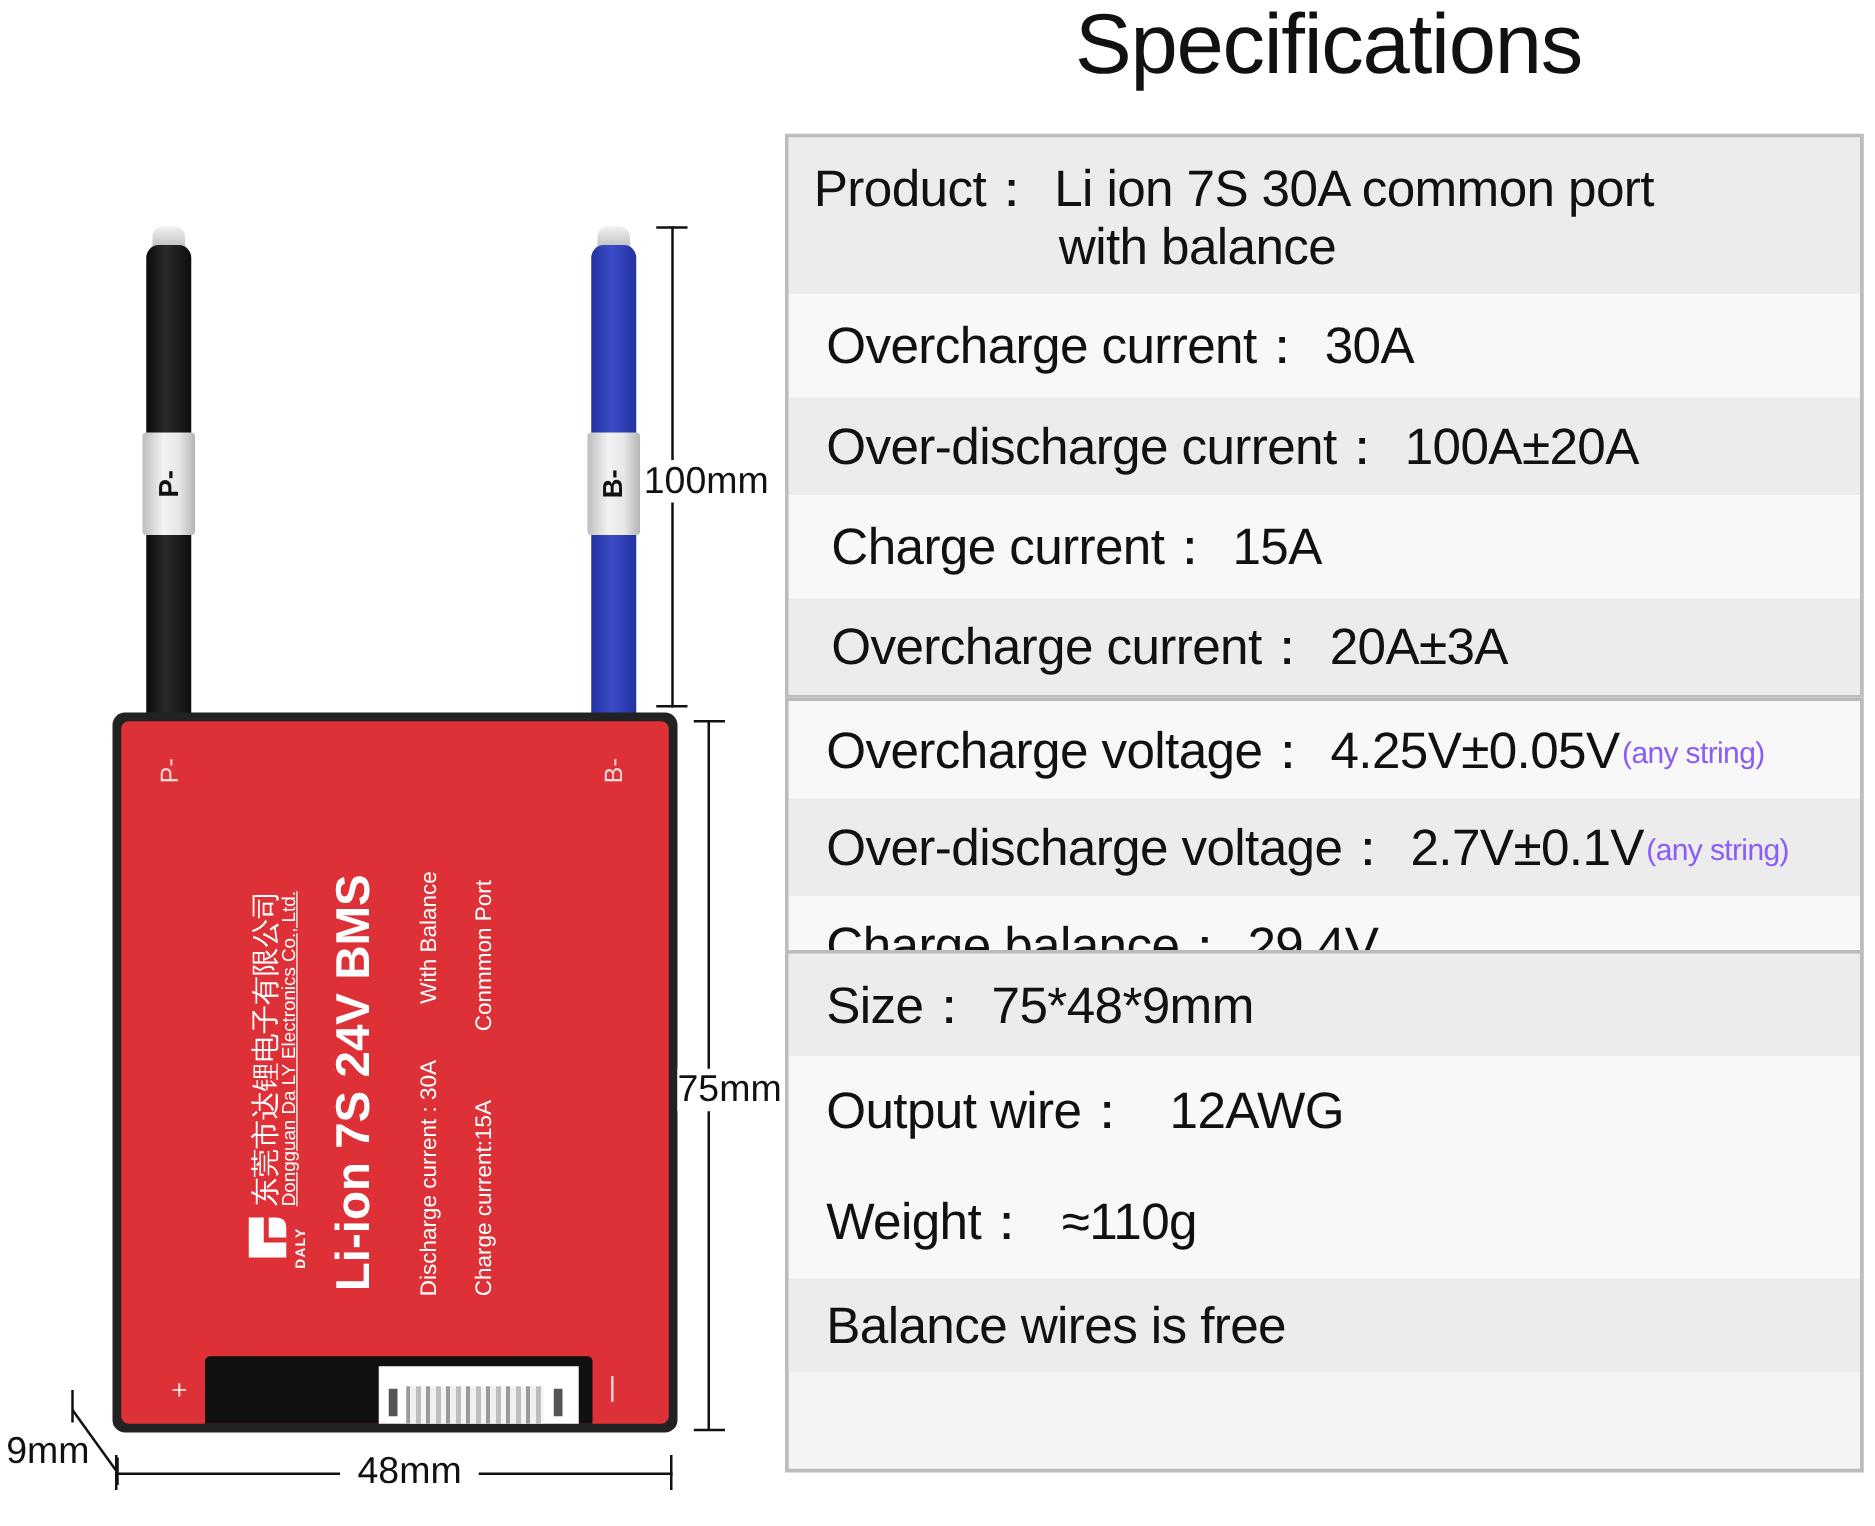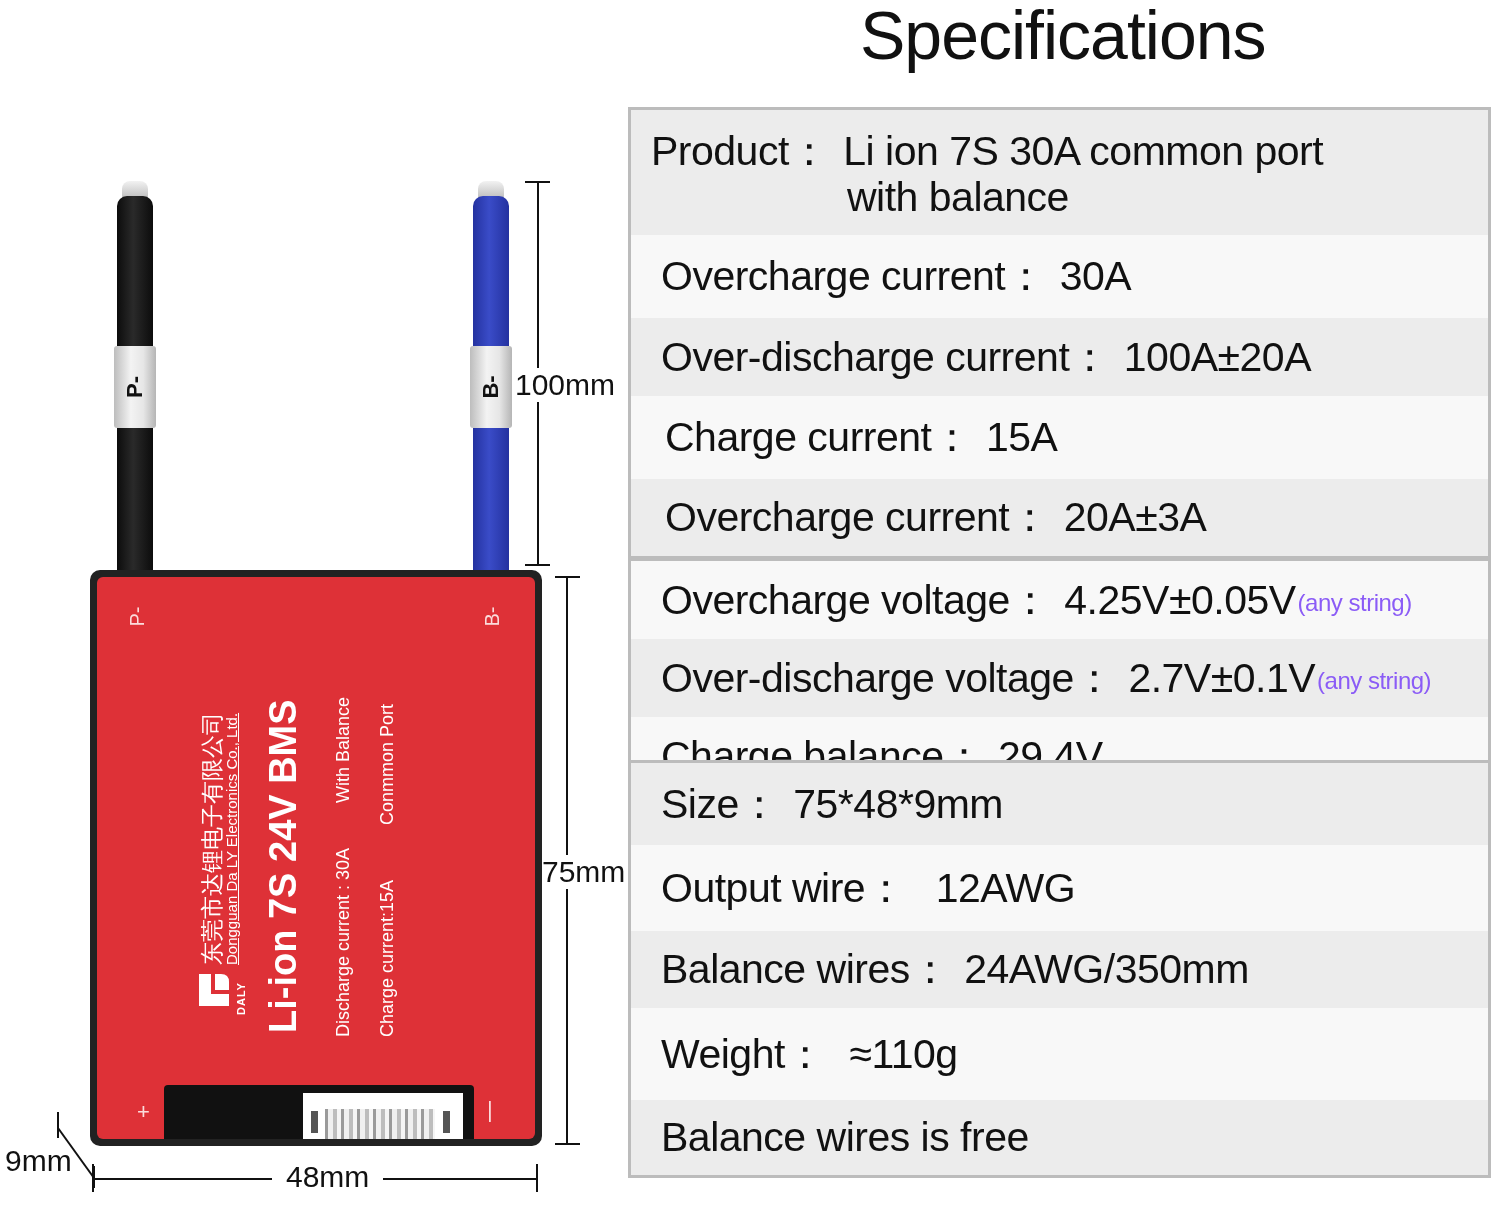--- a/index.html
+++ b/index.html
@@ -198,24 +198,20 @@
 
 <div class="spec-group" style="top:760px;height:418px;">
   <div class="spec-row odd" style="height:82px;">
     <span class="lbl">Size：</span>
       <span>75*48*9mm</span>
   </div>
   <div class="spec-row even" style="height:86px;">
     <span class="lbl" style="margin-right:30px;">Output wire：</span>
       <span>12AWG</span>
   </div>
-  <div class="spec-row odd" style="height:77px;">
-    <span class="lbl">Balance wires：</span>
-      <span>24AWG/350mm</span>
-  </div>
   <div class="spec-row even" style="height:92px;">
     <span class="lbl" style="margin-right:24px;">Weight：</span>
       <span>≈110g</span>
   </div>
   <div class="spec-row odd" style="height:75px;">
     <span class="lbl">Balance wires is free</span>
   </div>
 </div>
 
 </body></html>

